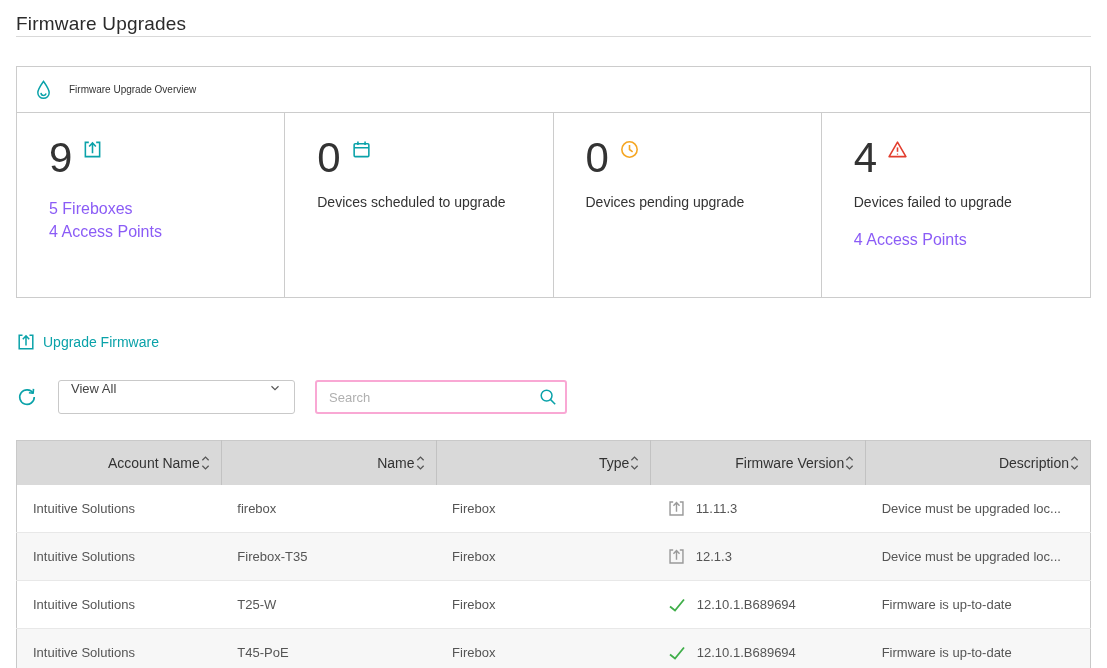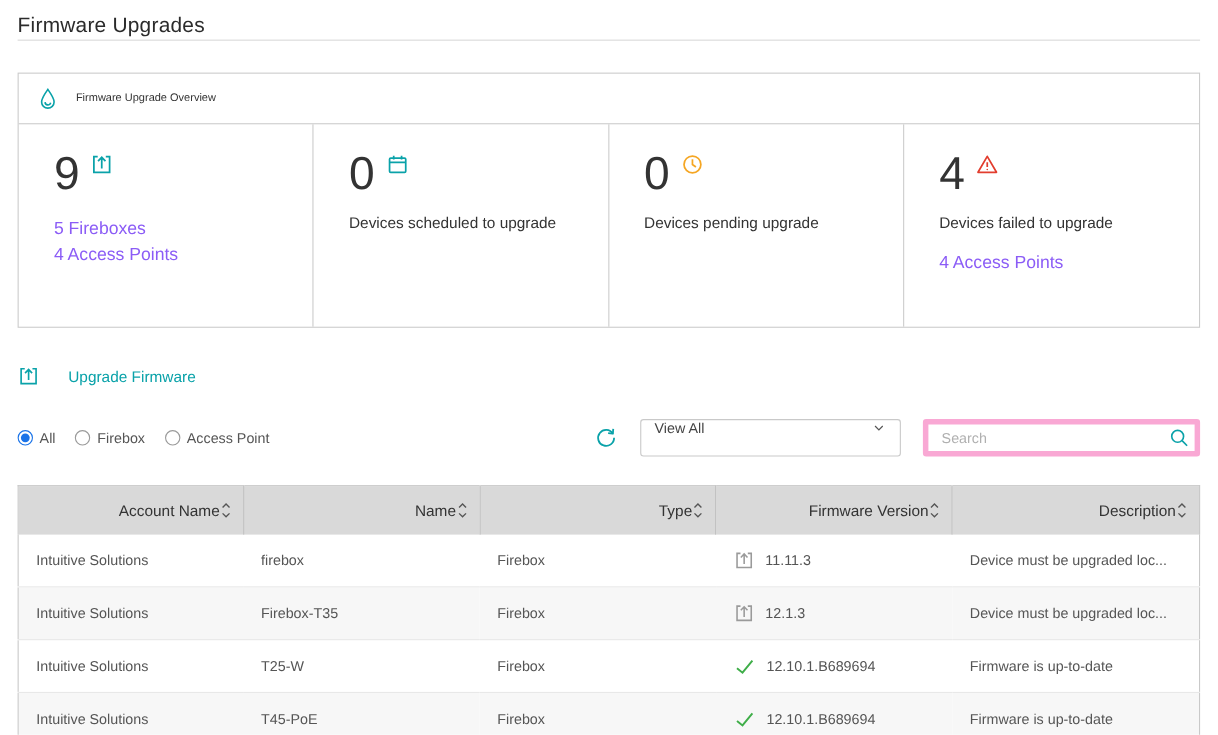--- a/index.html
+++ b/index.html
@@ -20,34 +20,34 @@
   .stat-icon{margin-top:2px;display:inline-flex}
   .stat-label{margin-top:15px;font-size:14px;color:#333}
   .stat-details{margin-top:18px;font-size:16px;color:#8b5cf6;line-height:1.45}
 
   .teal{color:#0aa2a9}
   .orange{color:#f5a623}
   .red{color:#e23d2e}
   .gray-ic{color:#9a9a9a}
   .green-ic{color:#3fae49}
 
-  .upgrade-link{display:inline-flex;align-items:center;gap:26px;margin-top:34px;color:#0aa2a9;font-size:14px;cursor:pointer;background:none;border:none;font-family:inherit}
+  .upgrade-link{display:inline-flex;align-items:center;gap:7px;margin-top:34px;color:#0aa2a9;font-size:14px;cursor:pointer;background:none;border:none;font-family:inherit}
 
   .controls-row{display:flex;justify-content:space-between;align-items:center;margin-top:24px}
   .radios{display:flex;align-items:center;gap:18px;font-size:13px;color:#555}
   .radio-item{display:flex;align-items:center;gap:6px;cursor:pointer}
   .radio{width:14px;height:14px;border:1px solid #9a9a9a;border-radius:50%;position:relative;background:#fff;flex:none}
   .radio.checked{border-color:#1a73e8}
   .radio.checked::after{content:"";position:absolute;inset:2px;border-radius:50%;background:#1a73e8}
 
   .right-controls{display:flex;align-items:center;gap:20px}
   .icon-btn{background:none;border:none;cursor:pointer;display:inline-flex;padding:0}
   .dropdown{width:237px;height:34px;border:1px solid #c9c9c9;border-radius:3px;display:flex;align-items:flex-start;justify-content:space-between;padding:0 12px;font-size:13px;color:#444;background:#fff;cursor:pointer}
   .search-box{position:relative;width:252px;height:34px}
-  .search-box input{width:100%;height:100%;border:5px solid #f9a8d4;border-radius:3px;padding:0 36px 0 12px;font-size:13px;color:#3b82f6;font-family:inherit;outline:none}
+  .search-box input{width:100%;height:100%;border:2px solid #f9a8d4;border-radius:3px;padding:0 36px 0 12px;font-size:13px;color:#3b82f6;font-family:inherit;outline:none}
   .search-box input::placeholder{color:#b0b0b0}
   .search-icon{position:absolute;right:9px;top:7px;pointer-events:auto;cursor:pointer}
 
   table{width:100%;border-collapse:collapse;margin-top:26px;border:1px solid #c9c9c9}
   thead th{background:#d9d9d9;height:44px;font-size:14px;font-weight:400;color:#333;text-align:left;padding:0 10px 0 16px;border-right:1px solid #c2c2c2;cursor:pointer}
   thead th:last-child{border-right:none}
   .th-inner{display:flex;align-items:center;justify-content:flex-end}
   tbody td{height:48px;font-size:13px;color:#555;padding:0 10px 0 16px;border-bottom:1px solid #e8e8e8;background:transparent}
   tbody tr:nth-child(even){background:#f7f7f7}
   .fw-cell{display:flex;align-items:center;gap:10px}
@@ -148,34 +148,20 @@
     <span class="teal">
       <svg viewBox="0 0 20 20" width="20" height="20" fill="none" stroke="currentColor" stroke-width="1.5">
         <path d="M6.5 3.2 H3.2 V16.8 H16.8 V3.2 H13.5"></path>
         <path d="M10 13.5 V4 M6.8 7.2 L10 3.8 L13.2 7.2"></path>
       </svg>
     </span>
     <span>Upgrade Firmware</span>
   </button>
 
   <div class="controls-row">
-    <div class="radios">
-      <label class="radio-item">
-        <span class="radio checked"></span>
-        <span>All</span>
-      </label>
-      <label class="radio-item">
-        <span class="radio"></span>
-        <span>Firebox</span>
-      </label>
-      <label class="radio-item">
-        <span class="radio"></span>
-        <span>Access Point</span>
-      </label>
-    </div>
 
     <div class="right-controls">
       <button class="icon-btn teal">
         <svg viewBox="0 0 20 20" width="22" height="22" fill="none" stroke="currentColor" stroke-width="1.5">
           <path d="M15.6 6.6 A6.6 6.6 0 1 0 16.6 10"></path>
           <path d="M15.9 2.6 L15.6 6.6 L11.7 6.1" stroke-linejoin="round"></path>
         </svg>
       </button>
 
       <div class="dropdown">

